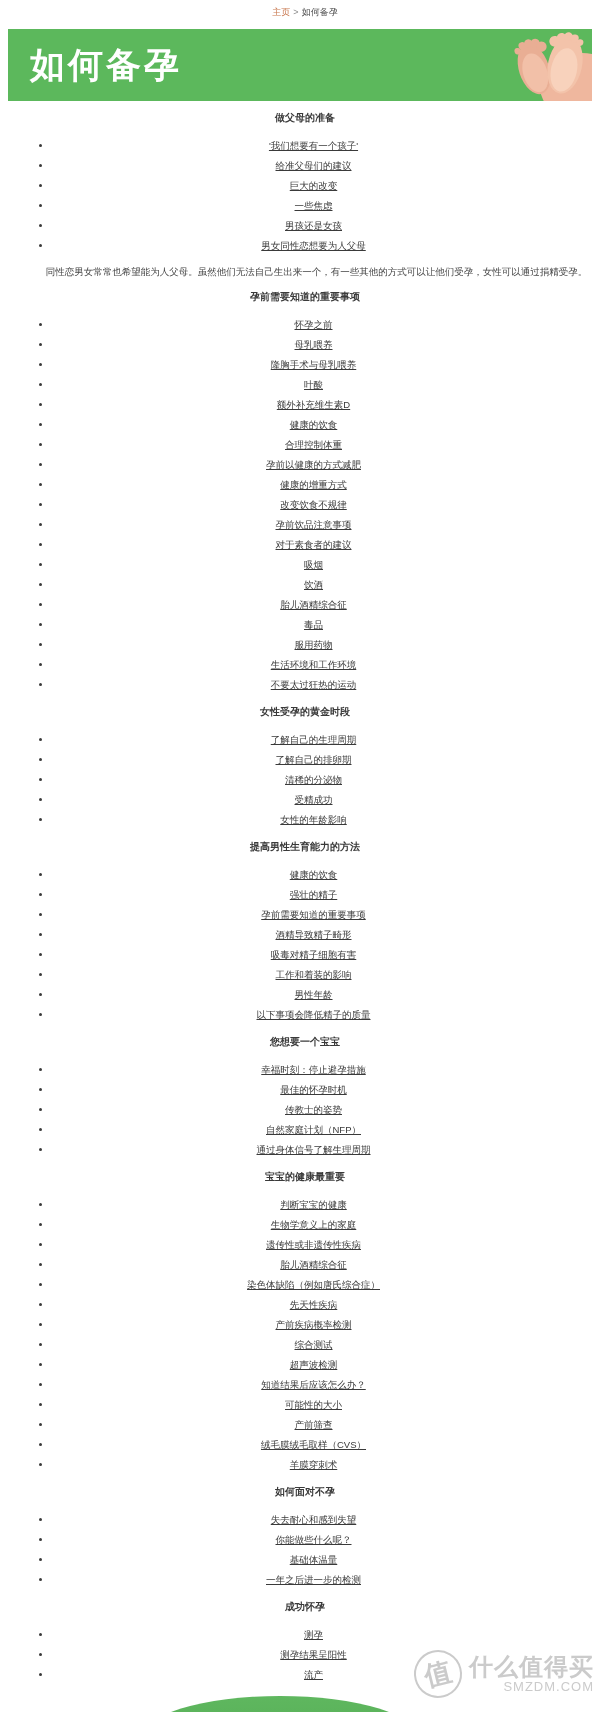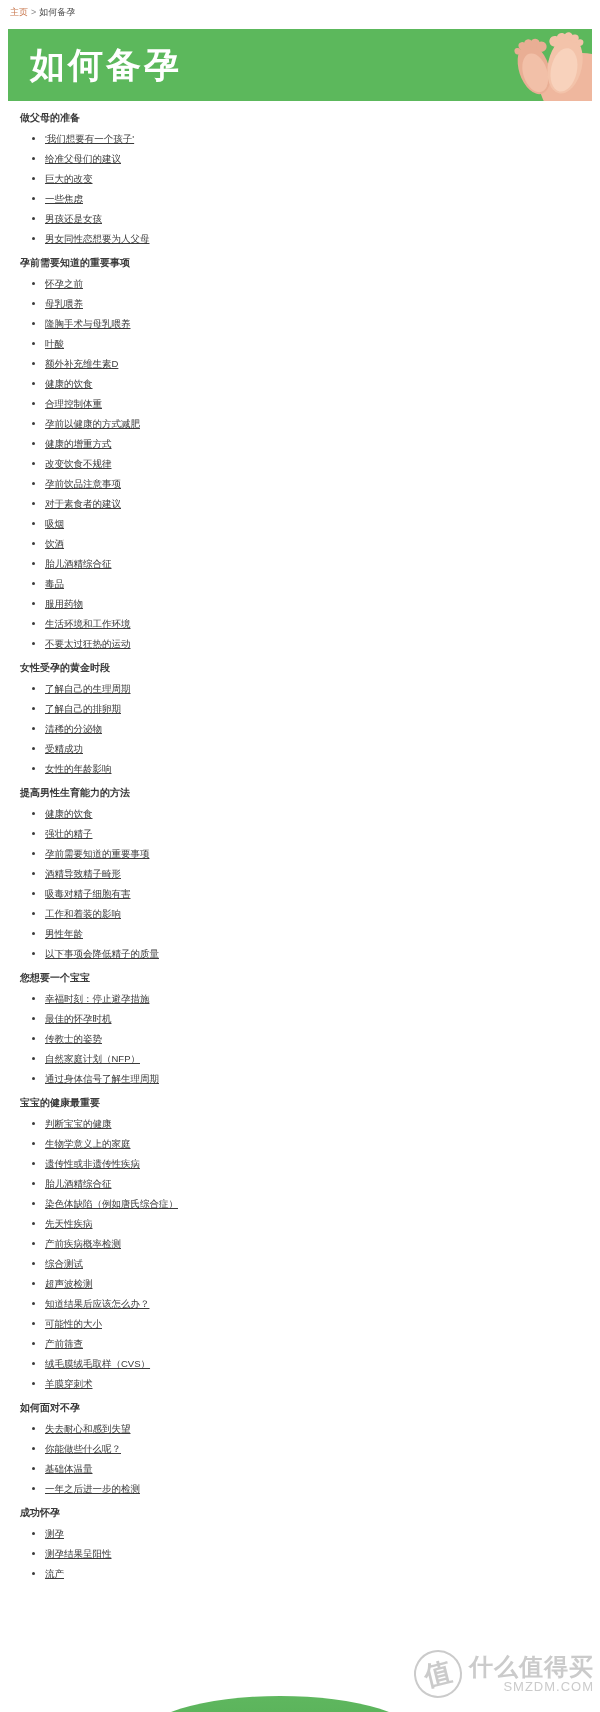--- a/index.html
+++ b/index.html
@@ -1,30 +1,30 @@
 <!DOCTYPE html>
 <html><head>
 <meta charset="utf-8">
 <style>
   html,body { margin:0; padding:0; background:#ffffff; }
   body { font-family:"Liberation Sans","DejaVu Sans",sans-serif; }
-  .page { position:relative; width:600px; height:1712px; overflow:hidden; background:#fff; }
+  .page { position:relative; width:600px; height:1712px; overflow:hidden; background:#fff;text-align:center; }
 
   .breadcrumb { padding:6px 0 0 10px; font-size:9px; color:#4a4a4a; }
   .breadcrumb a { color:#c9784f; text-decoration:none; cursor:pointer; }
   .breadcrumb .sep { margin:0 3px; color:#8a8a8a; }
 
   .banner { position:relative; margin:10px 8px 0 8px; height:72px; background:#5cb85c; overflow:hidden; }
   .banner h1 { margin:0; position:absolute; left:22px; top:13px; font-size:35px; font-weight:bold; color:#ffffff; letter-spacing:3px; }
   .banner svg { position:absolute; right:0; top:0; height:72px; }
 
   .content { padding:10px 10px 0 20px; }
   h2.sec { font-size:10px; font-weight:bold; color:#3a3a3a; margin:12px 0 8px 0; }
   .content > h2.sec:first-child { margin-top:0; }
-  ul.sec-list { margin:8px; padding:0 0 0 17px; list-style:disc; }
+  ul.sec-list { margin:15px; padding:0 0 0 17px; list-style:disc; }
   ul.sec-list li { font-size:9.5px; line-height:11px; margin:0 0 9px 0; color:#3a3a3a; }
   ul.sec-list a { color:#3a3a3a; text-decoration:underline; cursor:pointer; }
   p.note { margin:0 0 6px 23px; font-size:9.5px; line-height:12px; color:#444444; font-weight:500; }
 
   .bottom-arc { position:absolute; left:140px; bottom:-70px; width:280px; height:86px; border-radius:50%;
                 background:linear-gradient(#5fb75f,#4ea84e); }
 
   .watermark { position:absolute; right:6px; bottom:14px; display:flex; align-items:center; gap:7px; color:#cbcbcb; }
   .wm-logo { width:44px; height:44px; border:2.5px solid #cbcbcb; border-radius:50%;
              display:flex; align-items:center; justify-content:center;
@@ -73,20 +73,21 @@
   <div class="content" id="content">
       <h2 class="sec">做父母的准备</h2>
       <ul class="sec-list">
         <li><a>'我们想要有一个孩子'</a></li>
         <li><a>给准父母们的建议</a></li>
         <li><a>巨大的改变</a></li>
         <li><a>一些焦虑</a></li>
         <li><a>男孩还是女孩</a></li>
         <li><a>男女同性恋想要为人父母</a></li>
       </ul>
+      <p class="note">同性恋男女常常也希望能为人父母。虽然他们无法自己生出来一个，有一些其他的方式可以让他们受孕，女性可以通过捐精受孕。</p>
       <h2 class="sec">孕前需要知道的重要事项</h2>
       <ul class="sec-list">
         <li><a>怀孕之前</a></li>
         <li><a>母乳喂养</a></li>
         <li><a>隆胸手术与母乳喂养</a></li>
         <li><a>叶酸</a></li>
         <li><a>额外补充维生素D</a></li>
         <li><a>健康的饮食</a></li>
         <li><a>合理控制体重</a></li>
         <li><a>孕前以健康的方式减肥</a></li>

